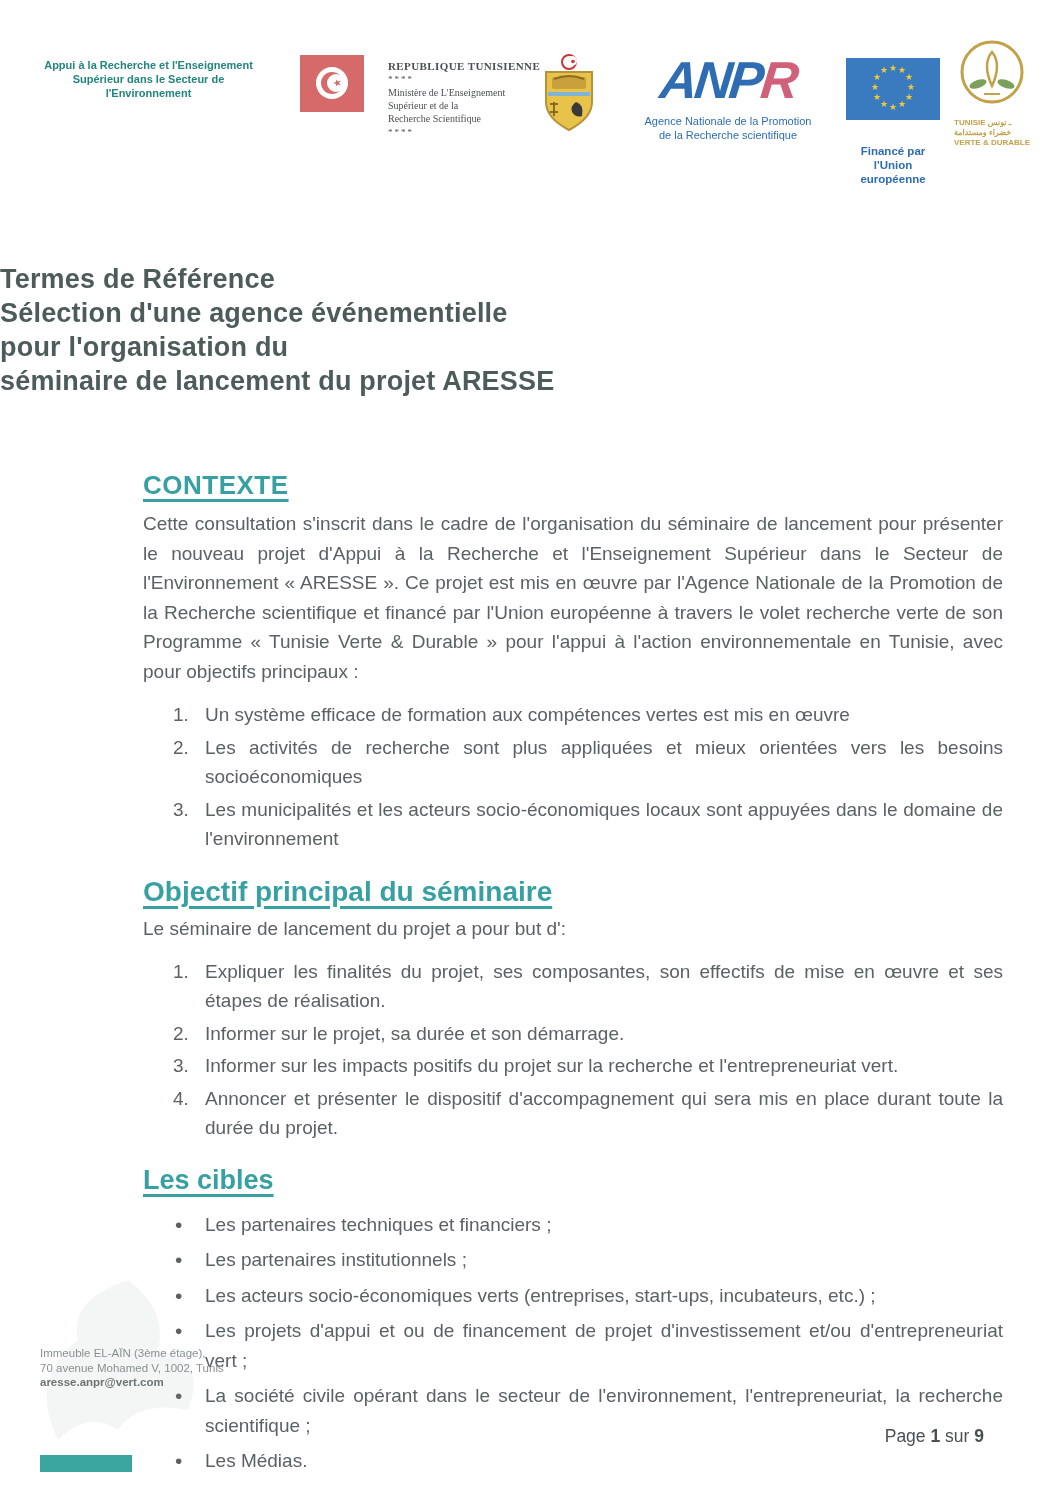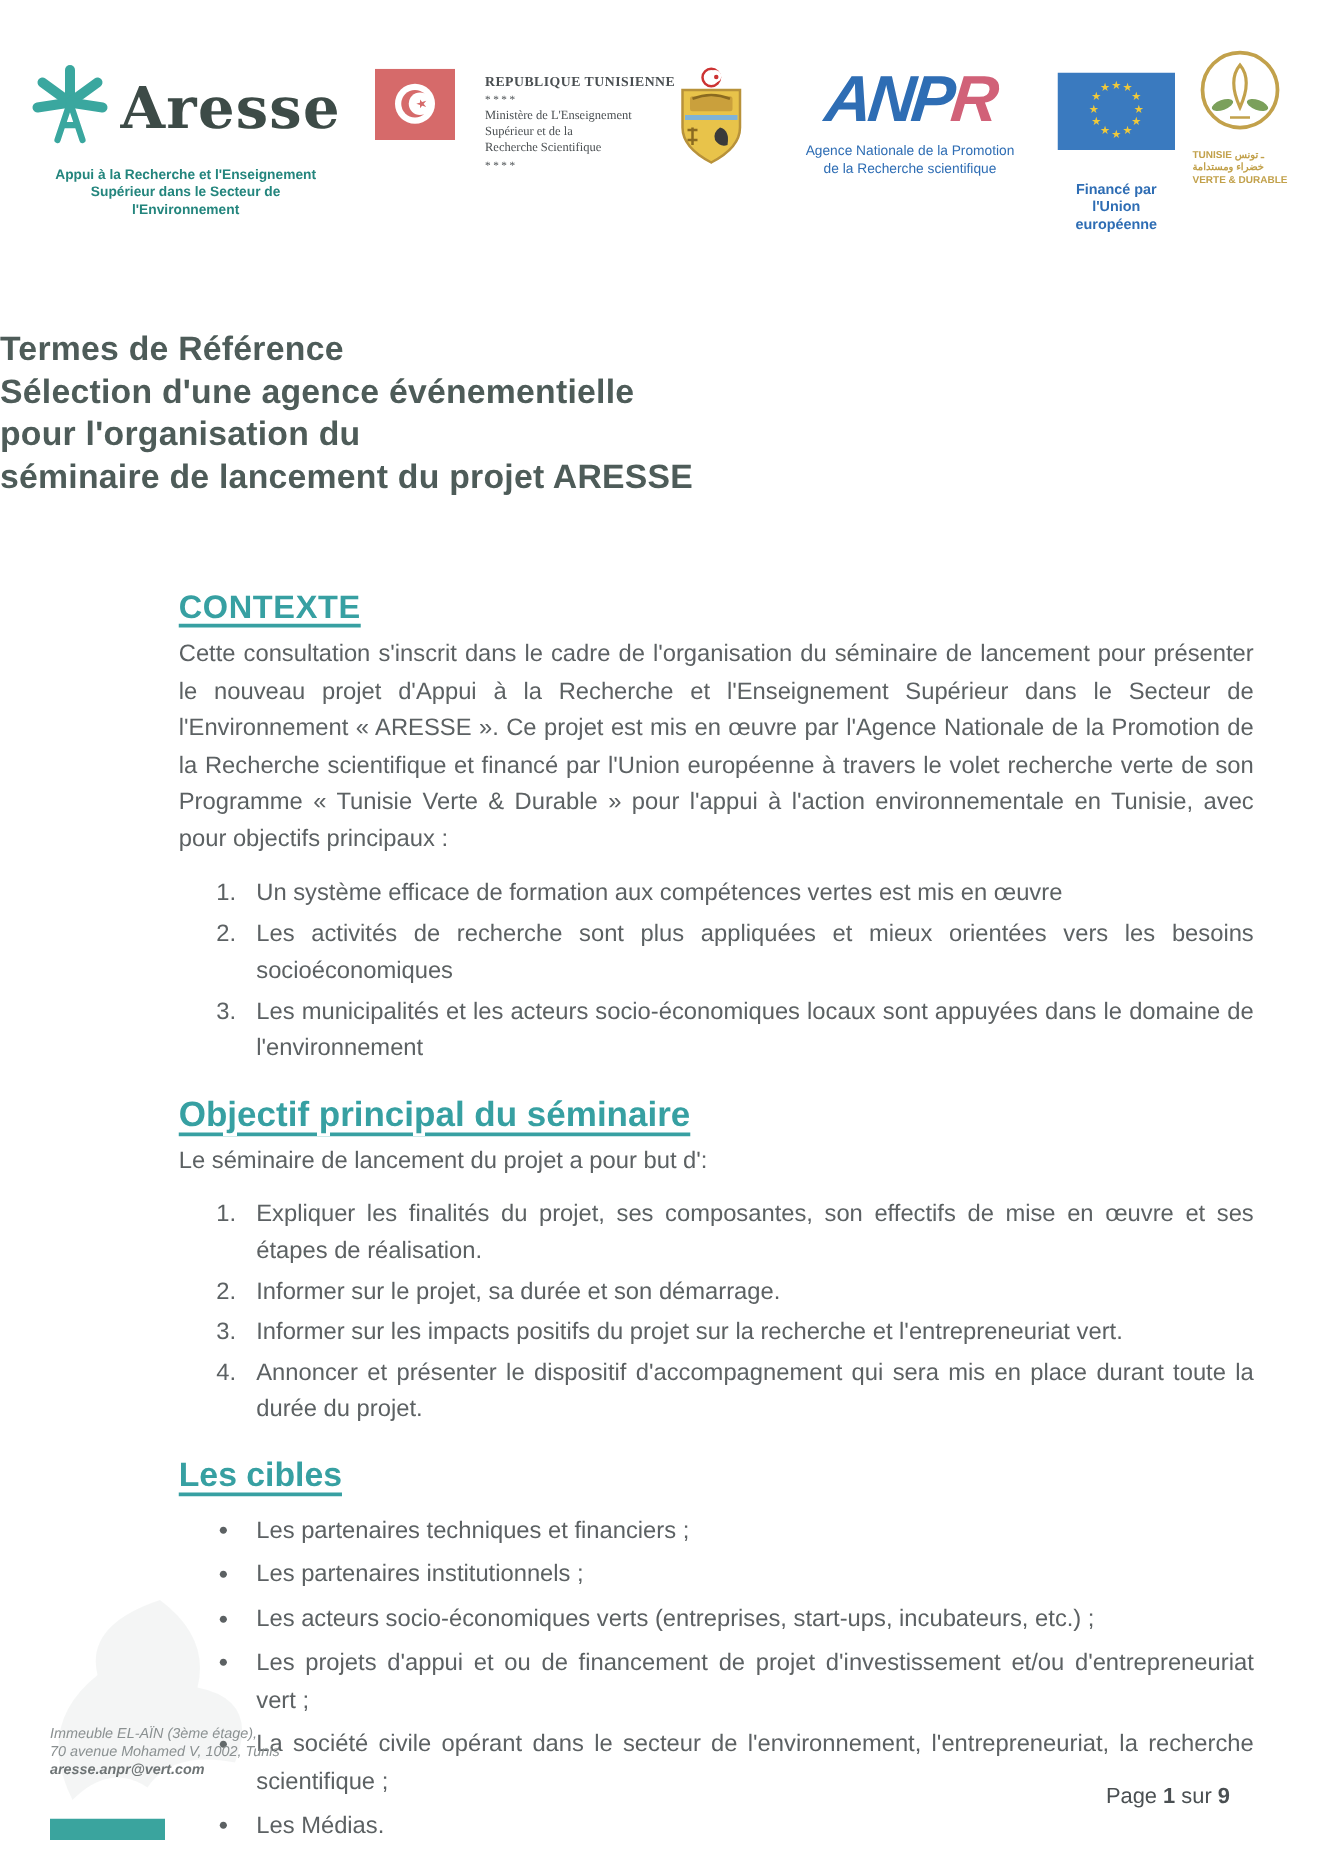--- a/index.html
+++ b/index.html
@@ -39,46 +39,31 @@
   .h-objectif{font-size:28px;margin-top:22px;}
   .h-cibles{font-size:27px;margin-top:22px;}
   .para{font-size:19px;line-height:29.5px;text-align:justify;margin:8px 0 6px 0;}
   ol.numlist, ul.dotlist{list-style:none;margin:14px 0 0 0;padding:0;counter-reset:n;}
   ol.numlist li{counter-increment:n;position:relative;padding-left:62px;font-size:19px;line-height:29.5px;text-align:justify;margin-bottom:3px;}
   ol.numlist li::before{content:counter(n) ".";position:absolute;left:30px;}
   ul.dotlist li{position:relative;padding-left:62px;font-size:19px;line-height:29.5px;text-align:justify;margin-bottom:6px;}
   ul.dotlist li::before{content:"\2022";position:absolute;left:32px;font-size:21px;}
   .intro-line{font-size:19px;line-height:29px;margin:6px 0 0 0;}
   
-  .footer-addr{position:absolute;left:40px;top:1380px;font-size:11.5px;color:#8a9091;line-height:14.5px;font-style:italic;}
+  .footer-addr{position:absolute;left:40px;top:1346px;font-size:11.5px;color:#8a9091;line-height:14.5px;}
   .footer-addr .email{font-weight:700;color:#6e7475;}
   .teal-bar{position:absolute;left:40px;top:1455px;width:92px;height:17px;background:#3aa49e;}
   .page-num{position:absolute;right:70px;top:1426px;font-size:17.5px;color:#4a4f52;}
   .page-num b{font-weight:700;}
   .watermark{position:absolute;left:18px;top:1260px;opacity:.10;}
 </style>
 </head>
 <body>
 
 <div class="hdr aresse-wrap">
-  <div class="aresse-row">
-    <span>
-      <svg width="64" height="70" viewBox="0 0 64 70">
-        <g stroke="#3aa79f" stroke-width="8" stroke-linecap="round" fill="none">
-          <line x1="32" y1="34" x2="32" y2="8"></line>
-          <line x1="32" y1="34" x2="10" y2="18"></line>
-          <line x1="32" y1="34" x2="54" y2="18"></line>
-          <line x1="32" y1="34" x2="6" y2="38"></line>
-          <line x1="32" y1="34" x2="58" y2="38"></line>
-        </g>
-        <path d="M32 34 L22 64 M32 34 L42 64 M26 52 L38 52" stroke="#3aa79f" stroke-width="5" fill="none" stroke-linecap="round"></path>
-      </svg>
-    </span>
-    <span class="aresse-name">Aresse</span>
-  </div>
   <div class="aresse-tag">
     <div>Appui à la Recherche et l'Enseignement</div>
     <div>Supérieur dans le Secteur de l'Environnement</div>
   </div>
 </div>
 
 <div class="hdr flag-wrap">
   <svg width="64" height="57" viewBox="0 0 64 57">
     <rect x="0" y="0" width="64" height="57" fill="#d66a6a"></rect>
     <circle cx="32" cy="28" r="16" fill="#ffffff"></circle>

